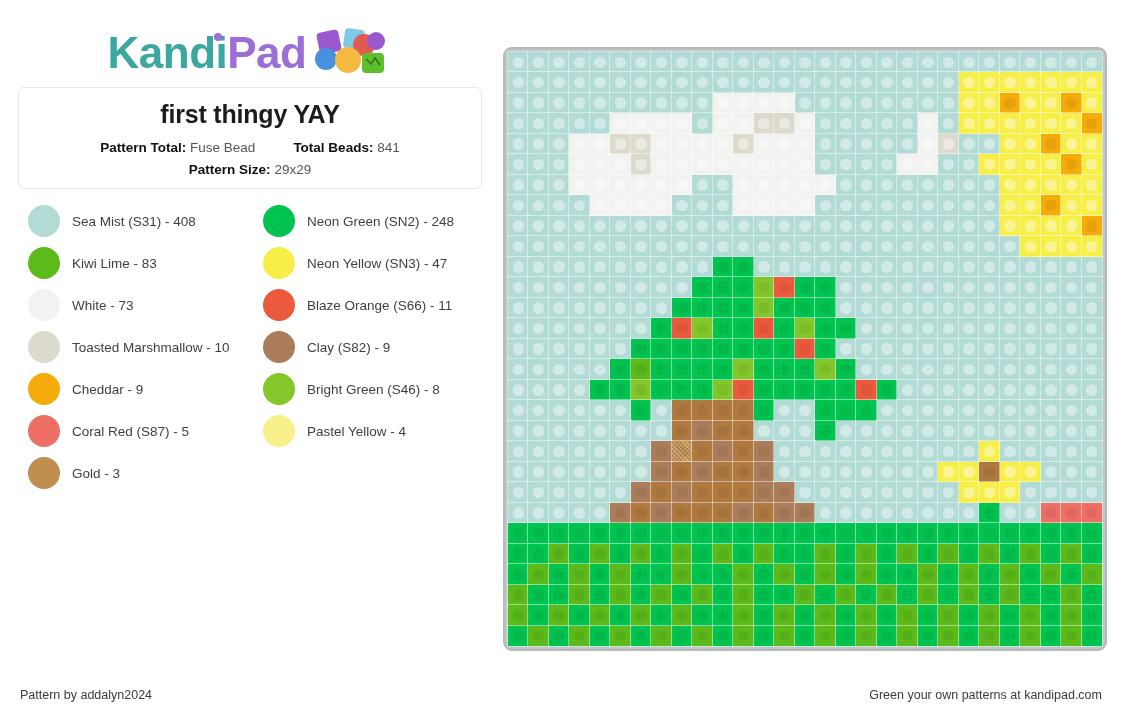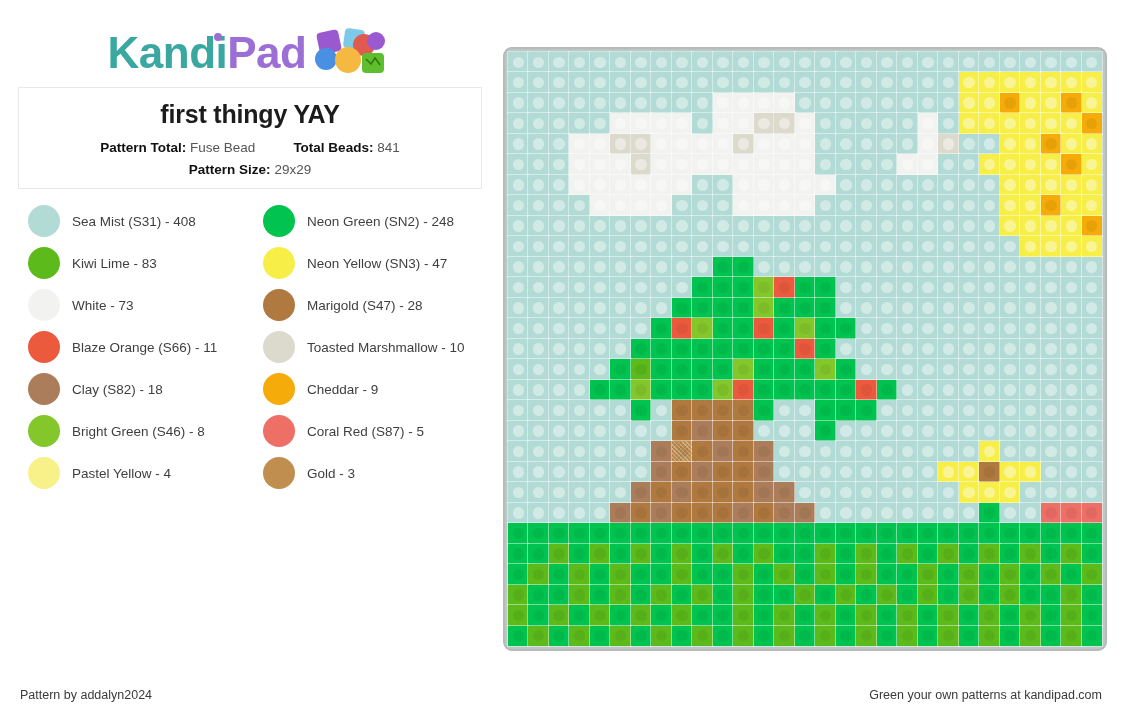--- a/index.html
+++ b/index.html
@@ -57,21 +57,21 @@
     width: 78px; height: 52px;
     margin-left: 8px;
   }
 
   
   .info-card {
     position: absolute;
     left: 18px; top: 87px;
     width: 464px; height: 102px;
     border: 1px solid #e8e8e8;
-    border-radius: 0;
+    border-radius: 6px;
     background: #ffffff;
     text-align: center;
     padding-top: 12px;
   }
   .pattern-title {
     font-size: 25px;
     font-weight: 700;
     color: #1c1c1c;
     margin: 0 0 11px 0;
     letter-spacing: -0.2px;
@@ -243,34 +243,30 @@
         </div>
         <div class="legend-item">
           <span class="swatch" style="background: rgb(247, 238, 72);"></span>
           <span class="legend-label">Neon Yellow (SN3) - 47</span>
         </div>
         <div class="legend-item">
           <span class="swatch textured" style="background: rgb(242, 242, 240);"></span>
           <span class="legend-label">White - 73</span>
         </div>
         <div class="legend-item">
-          <span class="swatch" style="background: rgb(176, 121, 63);"></span>
-          <span class="legend-label">Marigold (S47) - 28</span>
-        </div>
-        <div class="legend-item">
           <span class="swatch" style="background: rgb(236, 90, 62);"></span>
           <span class="legend-label">Blaze Orange (S66) - 11</span>
         </div>
         <div class="legend-item">
           <span class="swatch" style="background: rgb(220, 218, 205);"></span>
           <span class="legend-label">Toasted Marshmallow - 10</span>
         </div>
         <div class="legend-item">
           <span class="swatch" style="background: rgb(171, 125, 90);"></span>
-          <span class="legend-label">Clay (S82) - 18</span>
+          <span class="legend-label">Clay (S82) - 9</span>
         </div>
         <div class="legend-item">
           <span class="swatch" style="background: rgb(245, 171, 9);"></span>
           <span class="legend-label">Cheddar - 9</span>
         </div>
         <div class="legend-item">
           <span class="swatch" style="background: rgb(132, 199, 43);"></span>
           <span class="legend-label">Bright Green (S46) - 8</span>
         </div>
         <div class="legend-item">

